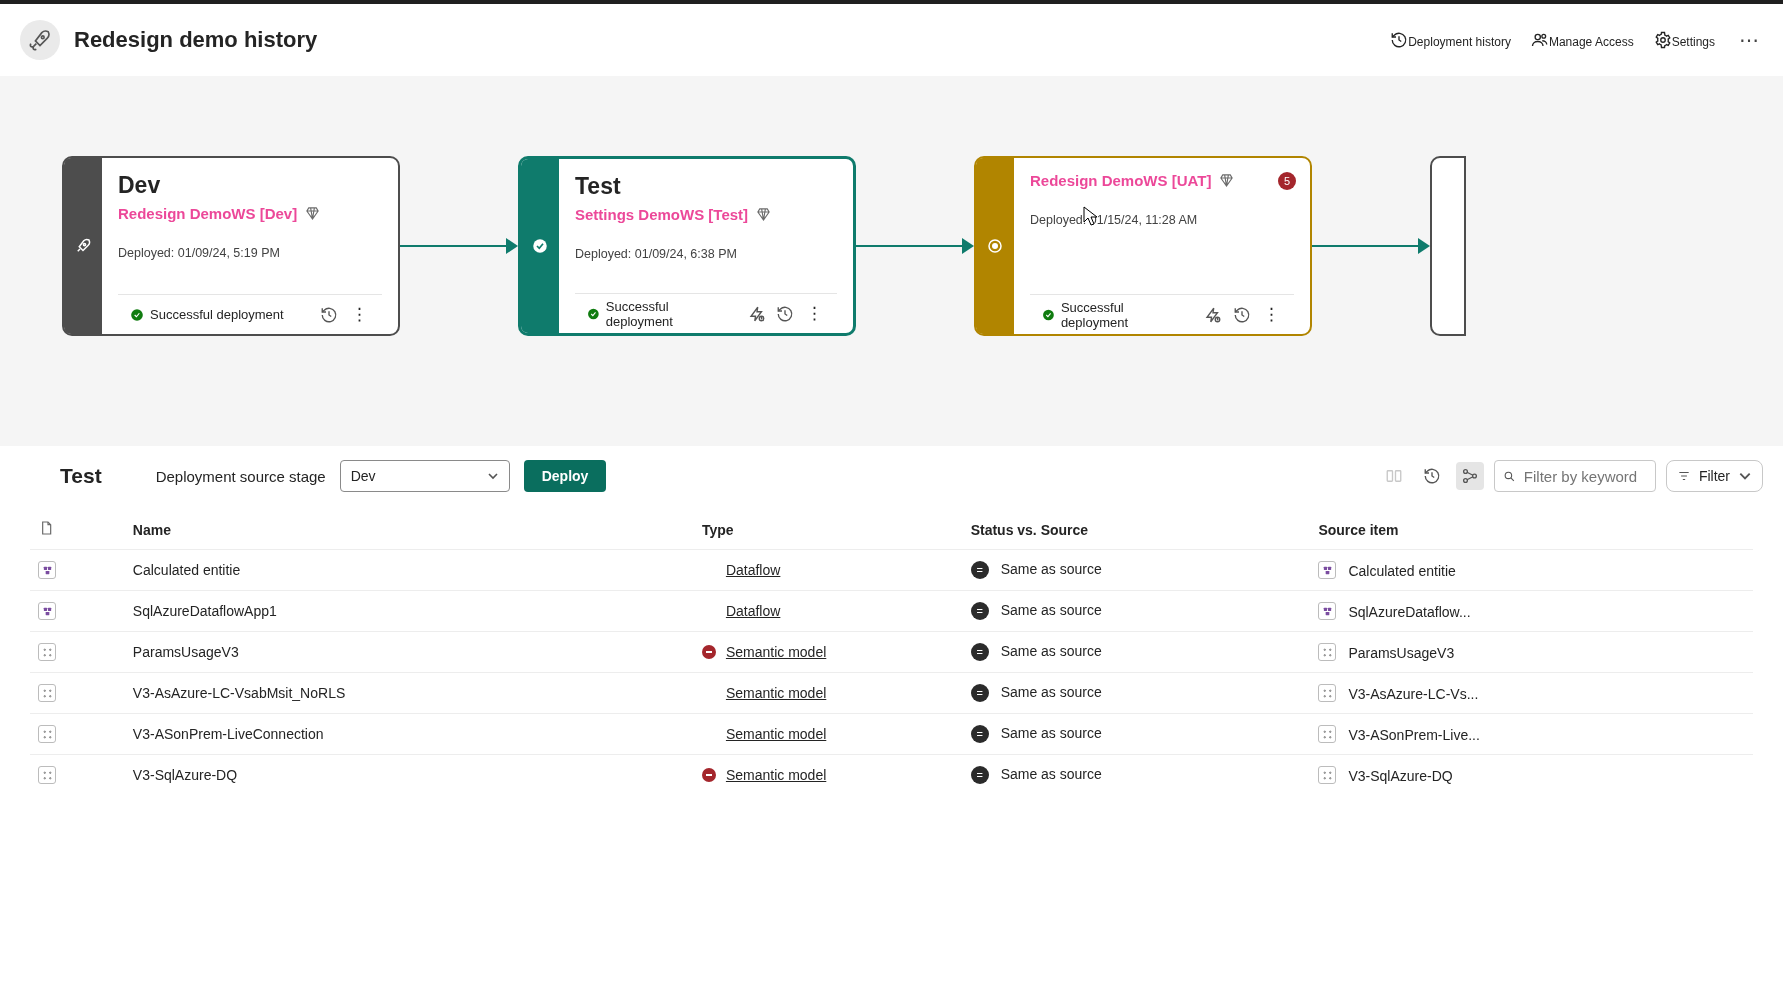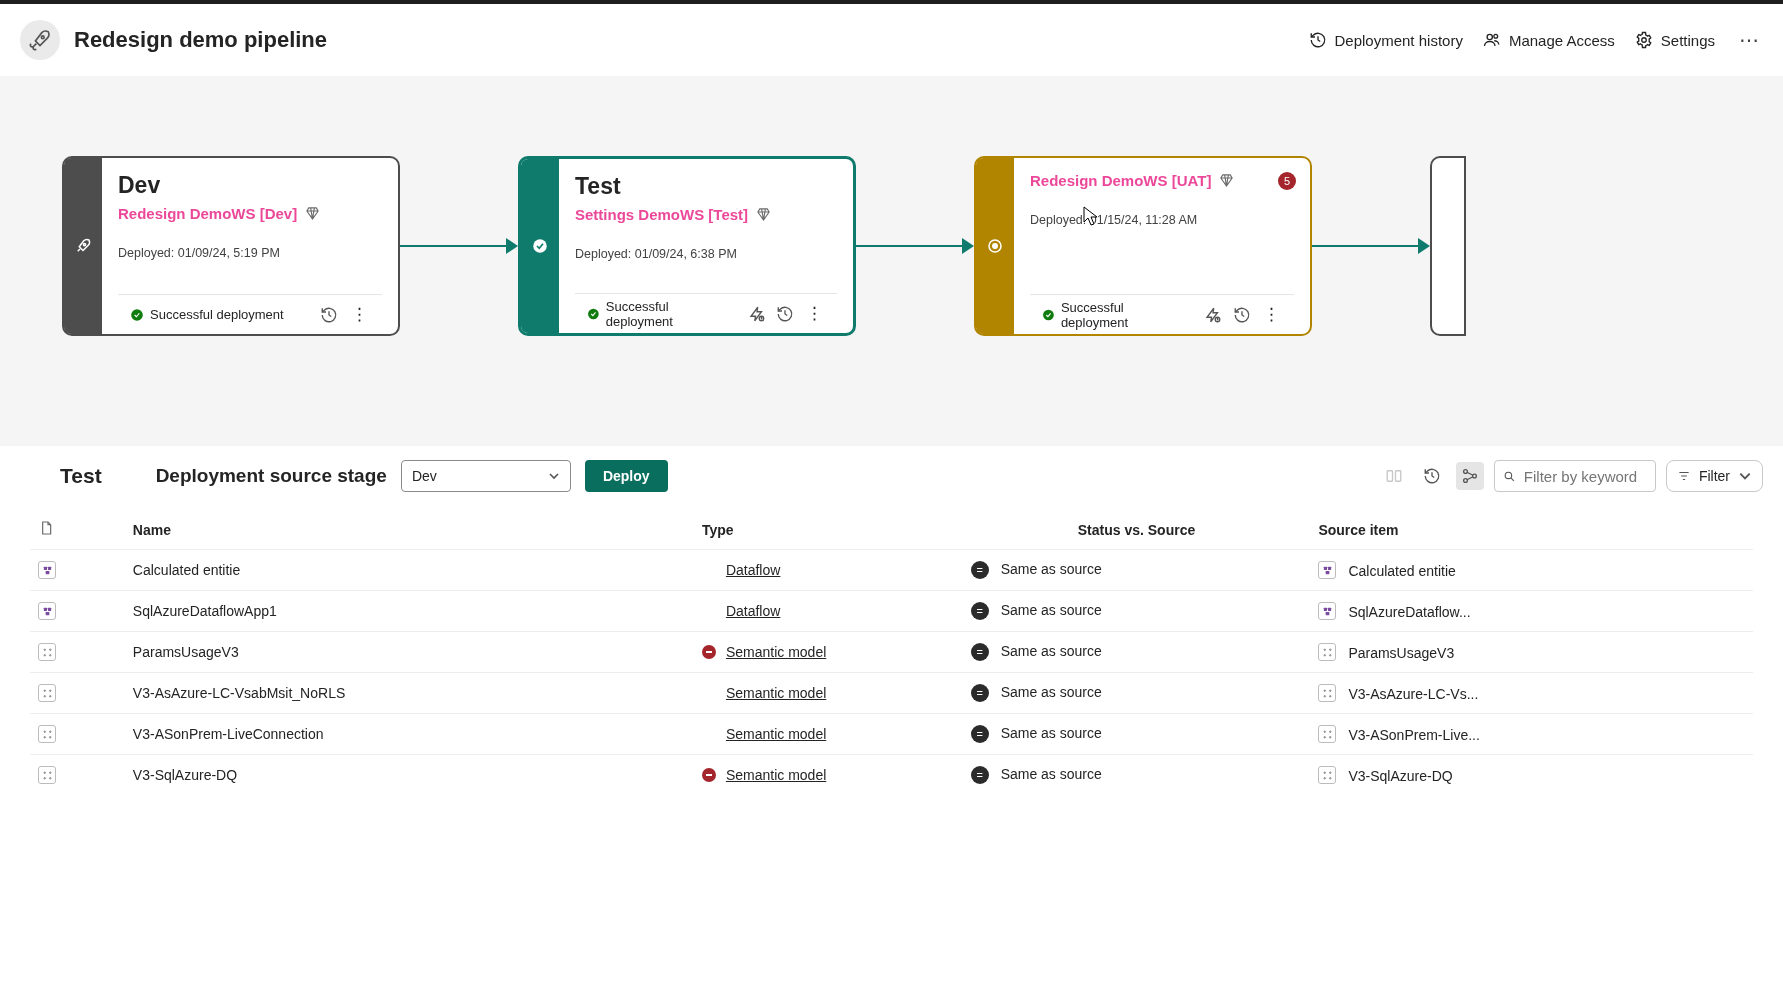--- a/index.html
+++ b/index.html
@@ -7,21 +7,21 @@
   body { width:1783px; }
 
   
   .topblack { height:4px; background:#1f1f1f; }
   .header { display:flex; align-items:center; height:72px; padding:0 20px; }
   .header .title-wrap { display:flex; align-items:center; gap:14px; }
   .header .rocket { width:40px; height:40px; border-radius:50%; background:#eaeaea; display:flex; align-items:center; justify-content:center; }
   .header .rocket svg { width:22px; height:22px; color:#555; }
   .header h1 { font-size:22px; font-weight:600; margin:0; }
   .header .links { margin-left:auto; display:flex; gap:20px; align-items:center; }
-  .header .links a { display:flex; align-items:flex-end; gap:8px; color:#242424; text-decoration:none; font-size:15px; cursor:pointer; }
+  .header .links a { display:flex; align-items:flex-end; color:#242424; text-decoration:none; font-size:12px; cursor:pointer; }
   .header .links a svg { width:18px; height:18px; }
   .header .kebab { font-size:20px; color:#424242; padding:0 4px; cursor:pointer; }
 
   
   .canvas { background:#f5f5f5; height:370px; padding-top:80px; padding-left:62px; position:relative; overflow:hidden; }
   .stages-row { display:flex; align-items:center; position:relative; }
   .stage { width:338px; height:180px; border-radius:10px; background:#fff; display:flex; position:relative; }
   .stage.dev  { border:2px solid #4d4d4d; }
   .stage.test { border:3px solid #0f7b6c; }
   .stage.uat  { border:2px solid #b18500; }
@@ -52,21 +52,21 @@
 
   .stage.partial { width:36px; border-radius:10px 0 0 10px; overflow:hidden; }
 
   
   .cursor { position:absolute; left:1083px; top:130px; pointer-events:none; }
   .cursor svg { width:16px; height:20px; }
 
   
   .toolbar { display:flex; align-items:center; height:60px; padding:0 20px 0 60px; gap:14px; }
   .toolbar .lbl-stage { font-size:21px; font-weight:600; margin-right:40px; }
-  .toolbar .lbl-src   { font-size:19px; font-weight:700; }
+  .toolbar .lbl-src   { font-size:15px; font-weight:400; }
   .toolbar .sel { width:170px; height:32px; border:1px solid #8a8a8a; border-radius:4px; display:flex; align-items:center; padding:0 10px; justify-content:space-between; cursor:pointer; }
   .toolbar .sel svg { width:12px; height:12px; color:#555; }
   .toolbar .btn-dep { height:32px; padding:0 18px; background:#0a6e5e; color:#fff; border:none; border-radius:4px; font-size:14px; font-weight:600; cursor:pointer; }
   .toolbar .right { margin-left:auto; display:flex; align-items:center; gap:10px; }
   .toolbar .ticon { width:28px; height:28px; display:flex; align-items:center; justify-content:center; color:#555; cursor:pointer; border-radius:4px; }
   .toolbar .ticon.disabled { color:#c8c8c8; cursor:default; }
   .toolbar .ticon.active   { background:#e5e5e5; }
   .toolbar .ticon svg { width:18px; height:18px; }
   .toolbar .search { width:162px; height:32px; border:1px solid #c8c8c8; border-radius:4px; display:flex; align-items:center; padding:0 8px; gap:6px; }
   .toolbar .search input { border:none; outline:none; width:100%; font-size:15px; background:transparent; }
@@ -76,21 +76,21 @@
 
   
   .tblwrap { padding:0 30px 0 30px; }
   table { width:100%; border-collapse:collapse; }
   thead th { text-align:left; font-weight:600; font-size:14px; padding:14px 8px 10px 8px; }
   tbody tr { border-top:1px solid #ededed; }
   tbody td { padding:11px 8px; font-size:14px; vertical-align:middle; }
   .col-doc  { width:60px; }
   .col-name { width:360px; }
   .col-type { width:170px; }
-  .col-stat { width:220px;text-align:center; }
+  .col-stat { width:220px; }
   .col-src  { width:280px; }
   .docico { width:18px; height:18px; border:1px solid #bcbcbc; border-radius:3px; display:inline-flex; align-items:center; justify-content:center; }
   .docico svg { width:11px; height:11px; color:#6b6b6b; }
   .docico.df svg { color:#7a4ca0; }
   .warn { width:14px; height:14px; border-radius:50%; background:#a4262c; display:inline-flex; align-items:center; justify-content:center; margin-right:10px; }
   .warn::after { content:""; width:6px; height:2px; background:#fff; }
   .eqchip { width:18px; height:18px; border-radius:50%; background:#2b2b2b; color:#fff; display:inline-flex; align-items:center; justify-content:center; margin-right:12px; font-size:11px; }
   .srcico { width:18px; height:18px; border:1px solid #bcbcbc; border-radius:3px; display:inline-flex; align-items:center; justify-content:center; margin-right:12px; }
   .srcico svg { width:11px; height:11px; color:#6b6b6b; }
   .srcico.df svg { color:#7a4ca0; }
@@ -103,21 +103,21 @@
 <div class="topblack"></div>
 
 <div class="header">
   <div class="title-wrap">
     <div class="rocket">
       <svg viewBox="0 0 24 24" fill="none" stroke="currentColor" stroke-width="1.8">
         <path d="M5 19l3-3m-3 3c-1 2 0 3 0 3s1 1 3 0m-3-3c-2 1-3 0-3 0s-1-1 0-3M14 4c3-3 7-1 7-1s2 4-1 7l-8 8-5-5 7-9z"></path>
         <circle cx="15" cy="9" r="1.5"></circle>
       </svg>
     </div>
-    <h1>Redesign demo pipeline</h1>
+    <h1>Redesign demo history</h1>
   </div>
   <div class="links">
     <a>
       <svg viewBox="0 0 24 24" fill="none" stroke="currentColor" stroke-width="1.8">
         <path d="M3 12a9 9 0 1 0 2.6-6.3L3 8"></path>
           <path d="M3 3v5h5"></path>
           <path d="M12 7v5l3 2"></path>
       </svg>
       <span>Deployment history</span>
     </a>

